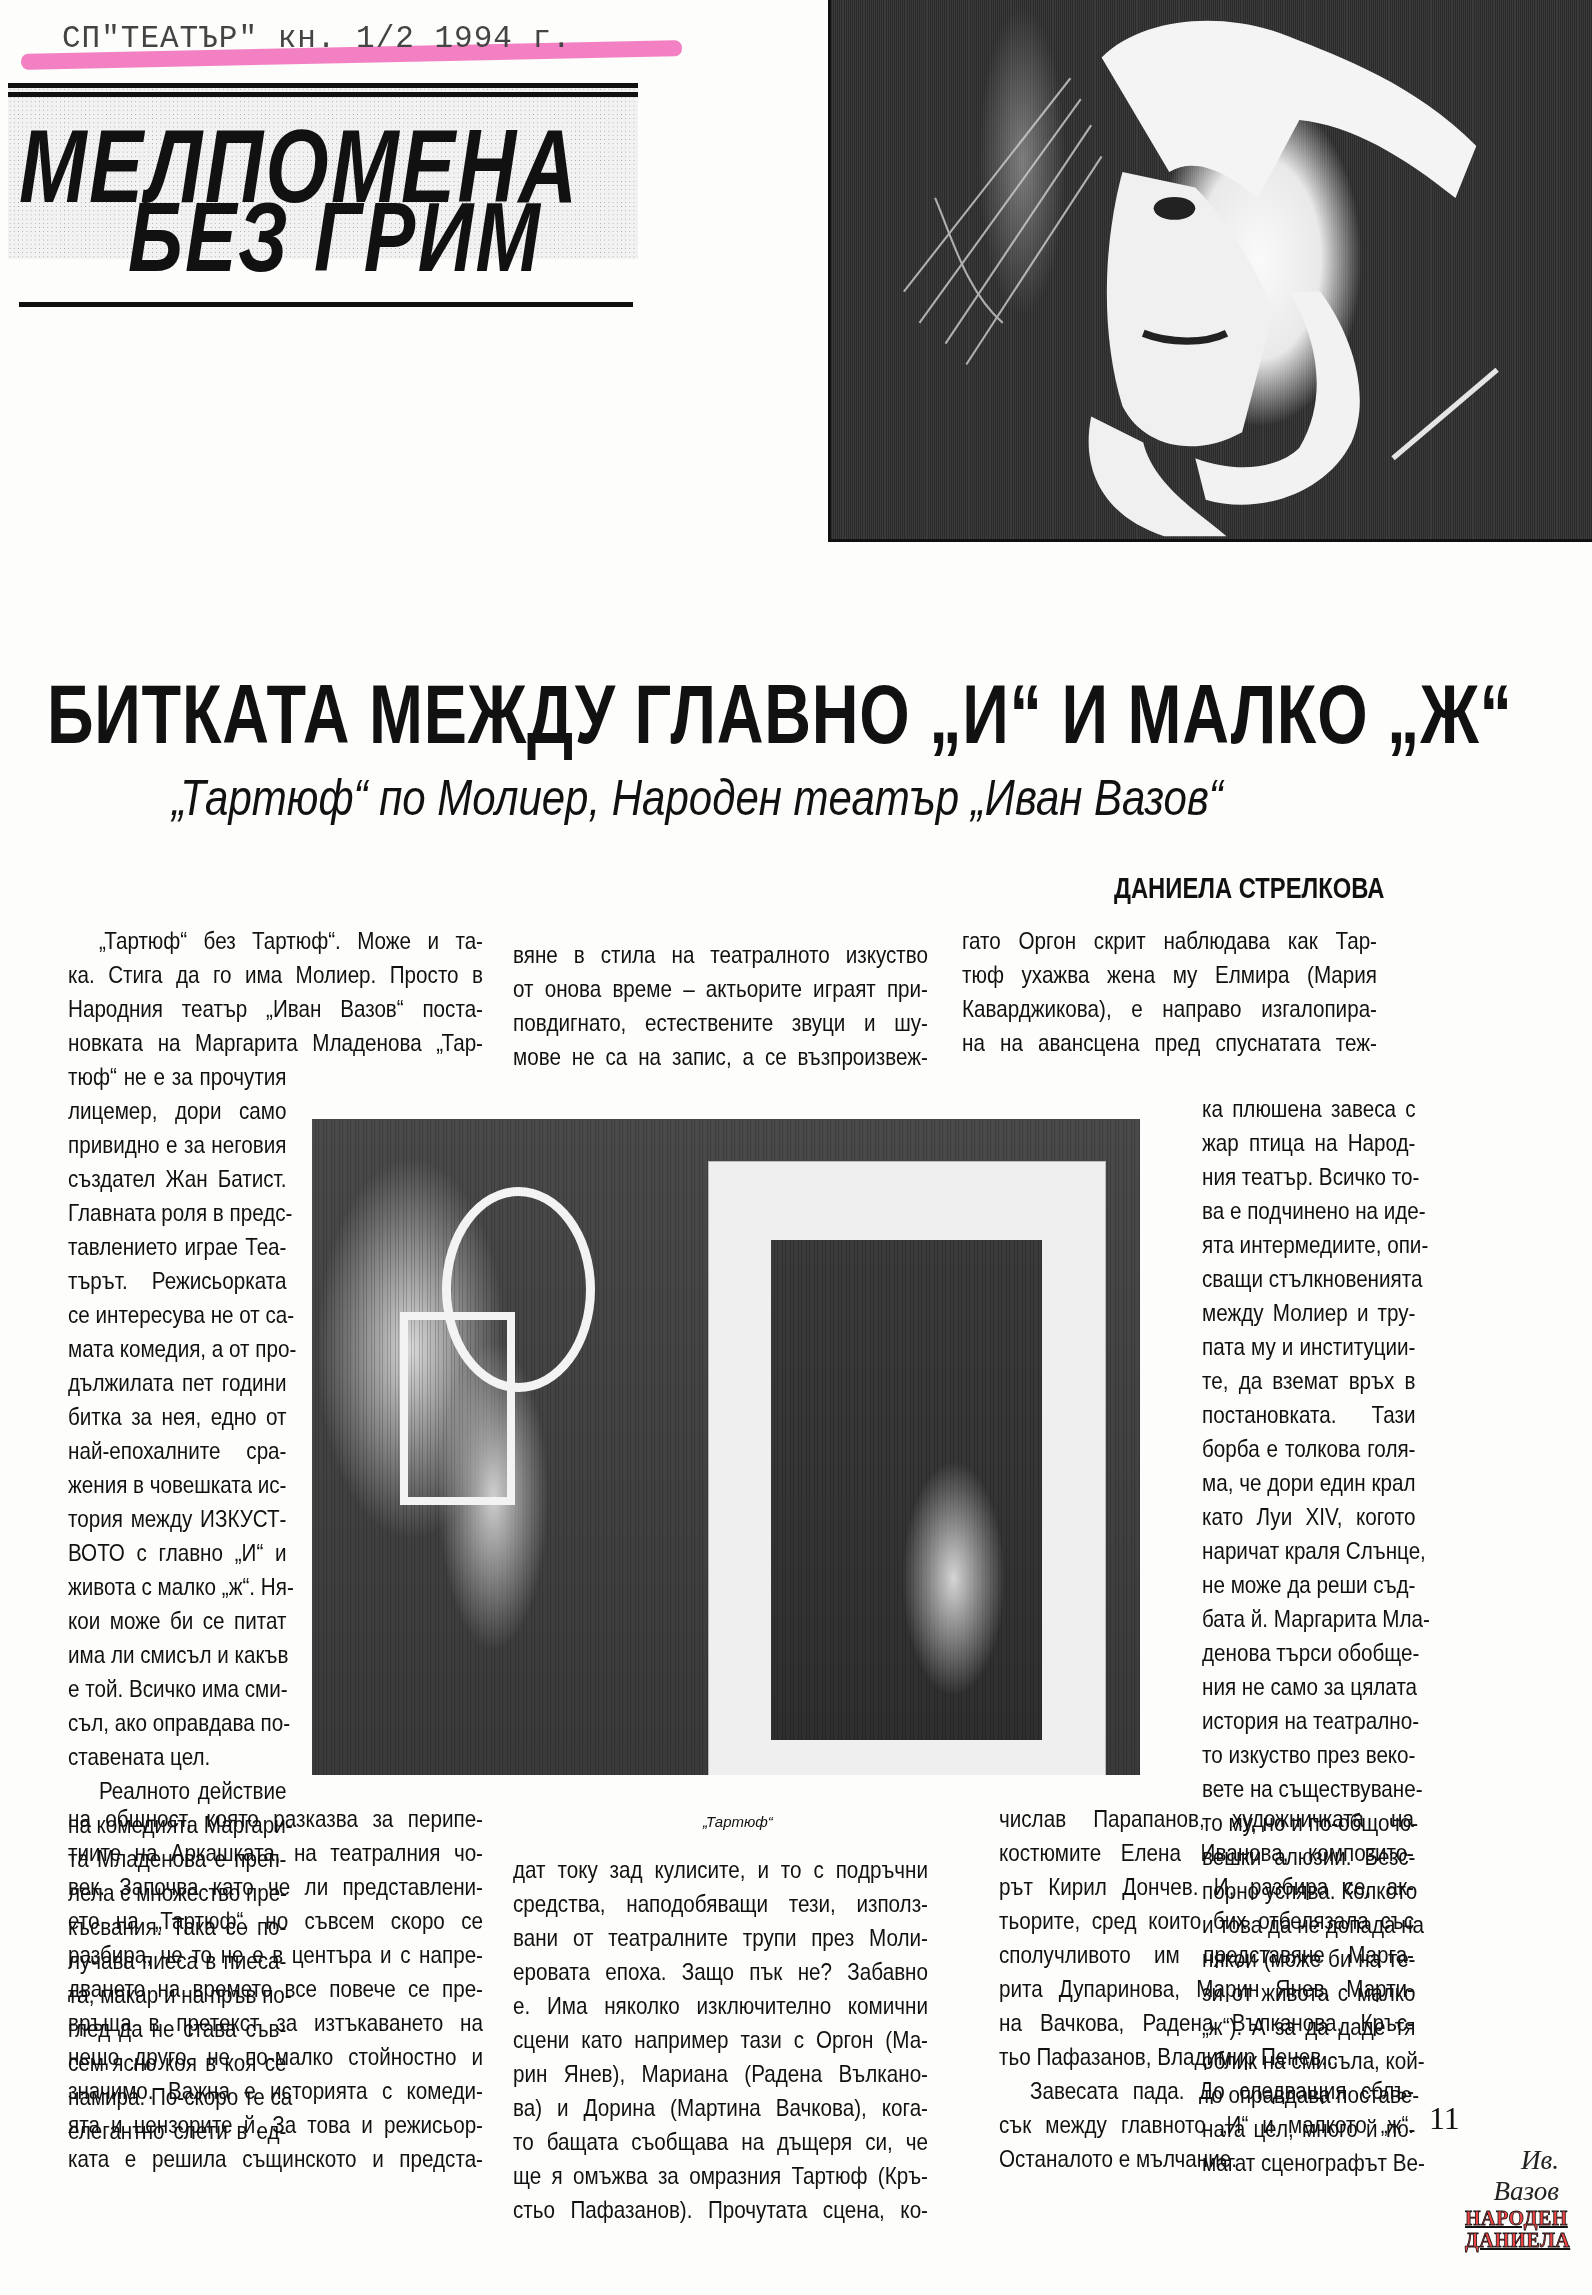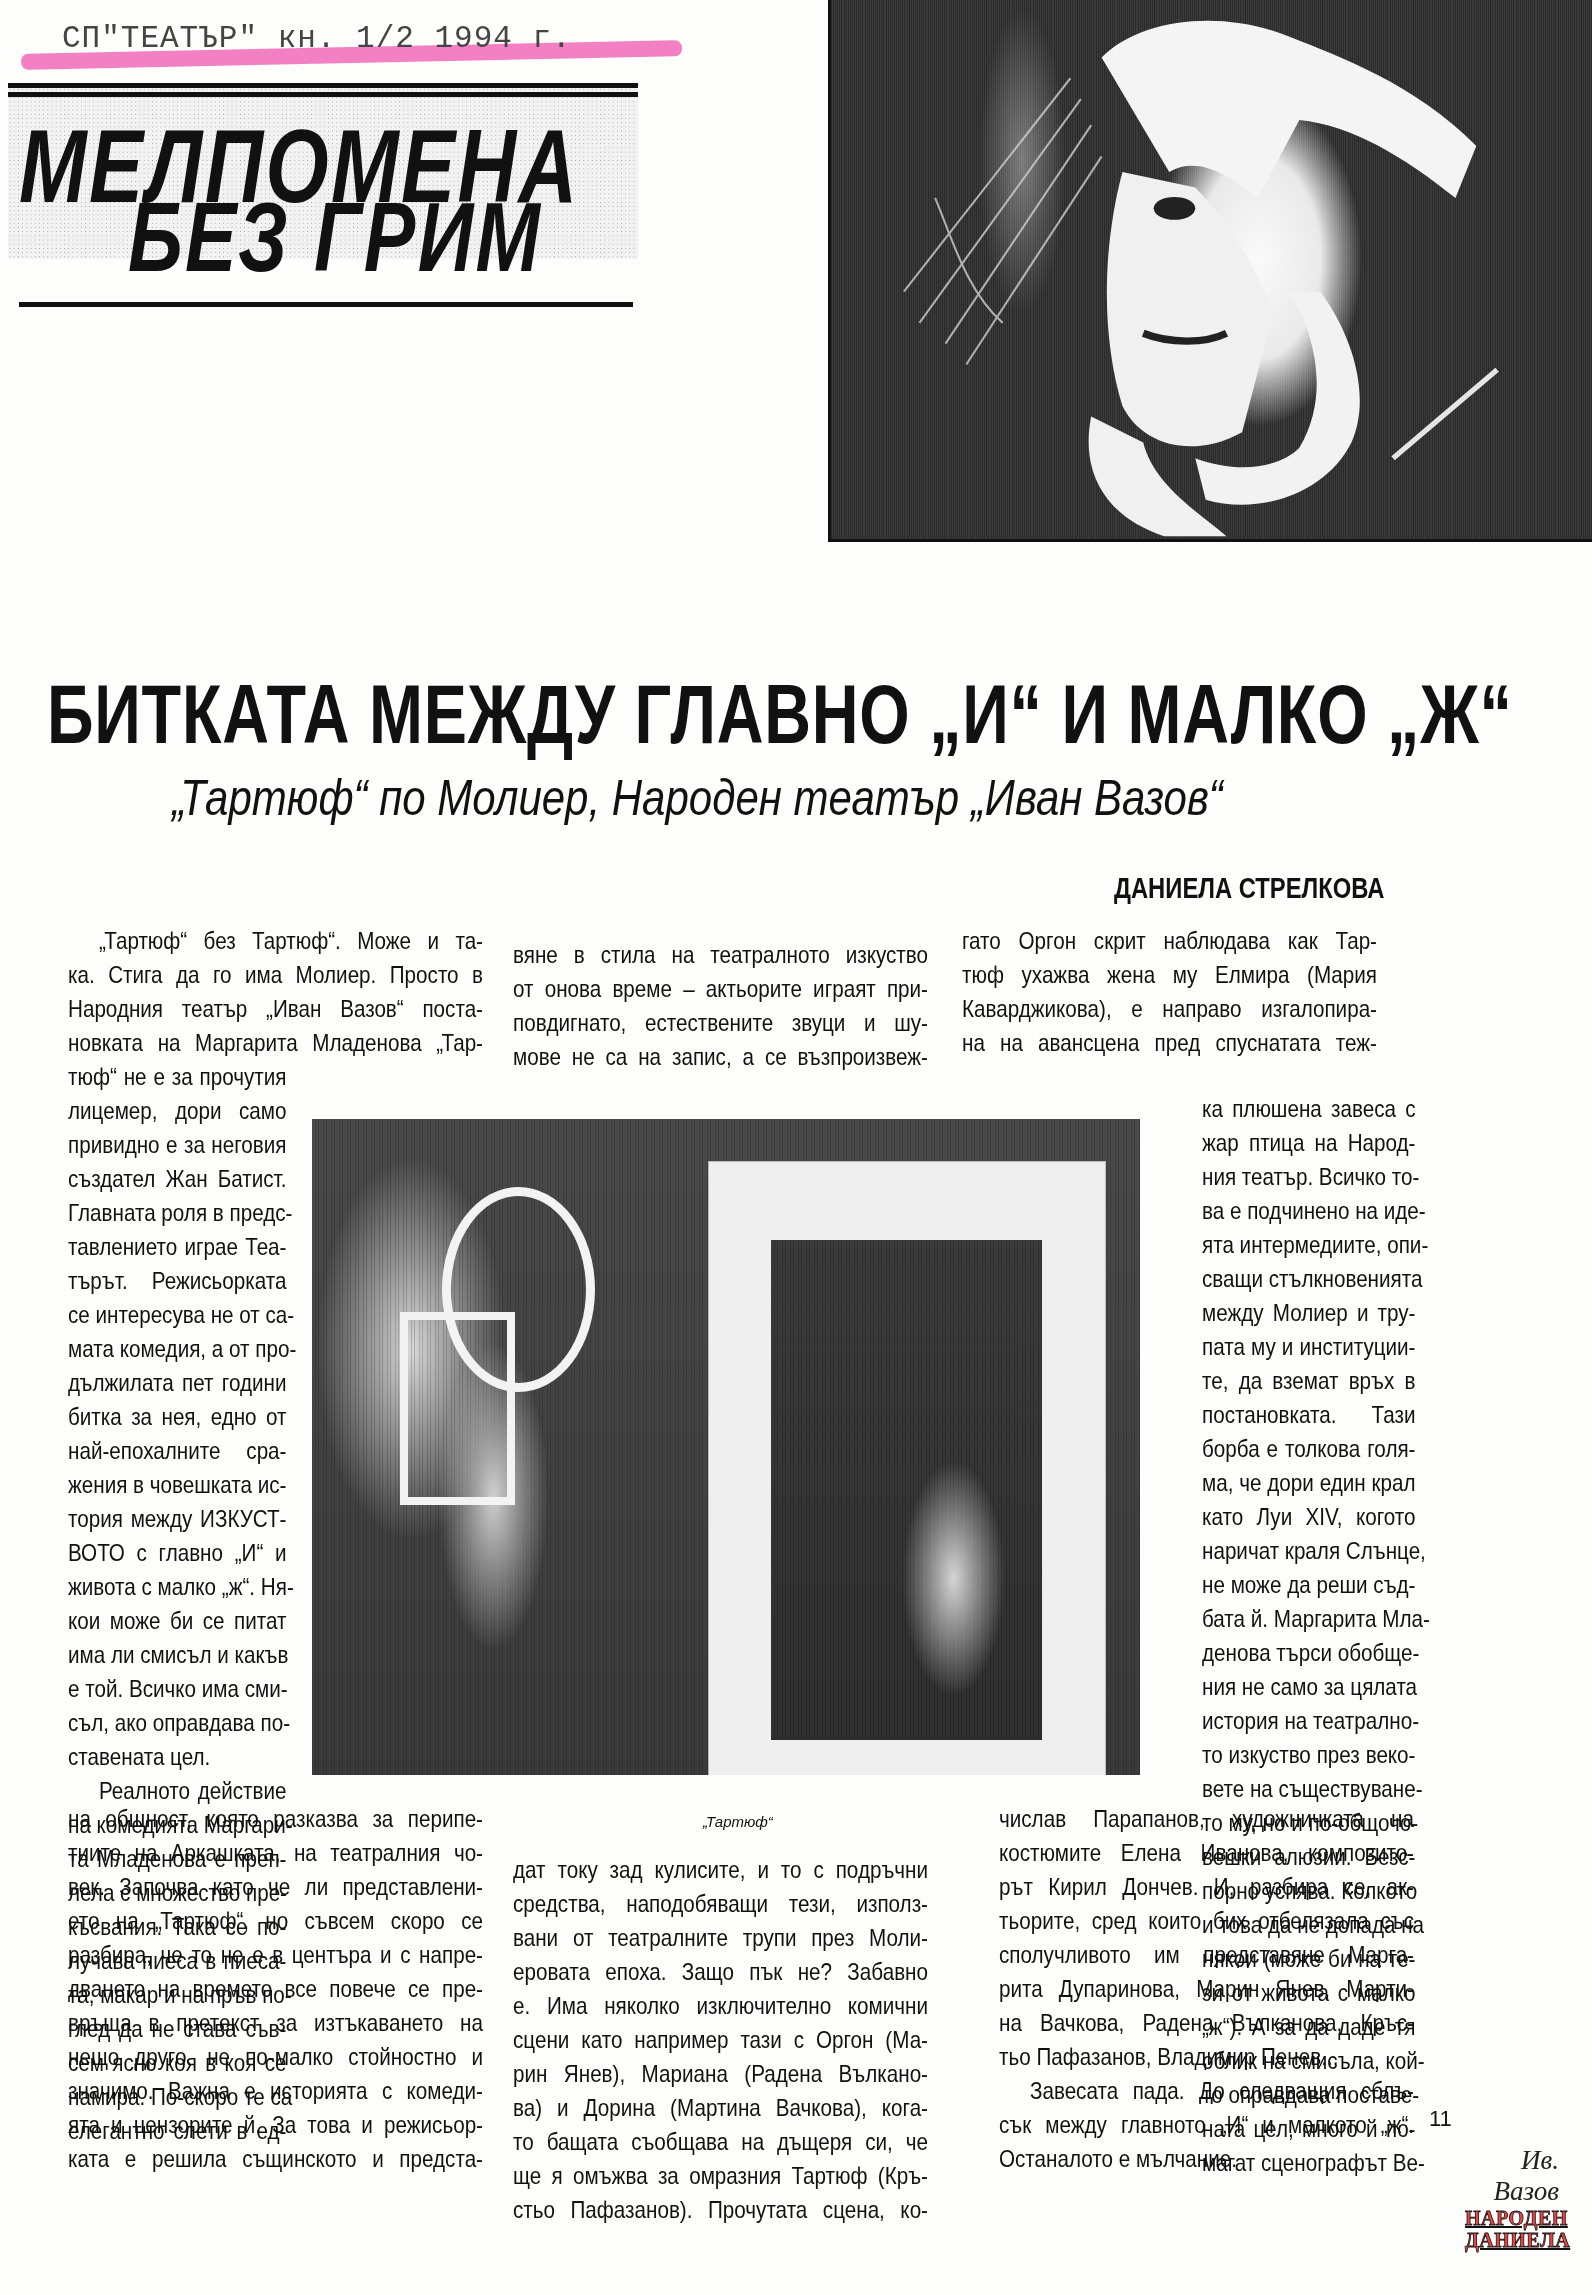--- a/index.html
+++ b/index.html
@@ -119,21 +119,21 @@
       background: radial-gradient(ellipse 73px 167px at 50% 60%, #d5d5d5, rgba(0,0,0,0) 70%);
     }
     .photo-caption {
       left: 703px; top: 1811px; width: 104px;
       font-family: "Liberation Sans", sans-serif; font-style: italic;
       font-size: 15px; line-height: 21px; white-space: nowrap;
     }
 
     .page-number {
       left: 1429px; top: 2103px; width: 42px;
-      font-family: Liberation Sans, sans-serif; font-size: 22px; line-height: 31px;
+      font-family: Liberation Serif, serif; font-size: 32px; line-height: 31px;
     }
     .logo {
       left: 1465px; top: 2145px; width: 94px; height: 94px; text-align: right;
     }
     .logo .script {
       display: block; font-family: "Liberation Serif", serif; font-style: italic;
       font-size: 27px; line-height: 31px; color: #222;
     }
     .logo .word {
       display: block; font-family: "Liberation Serif", serif; font-weight: bold;

